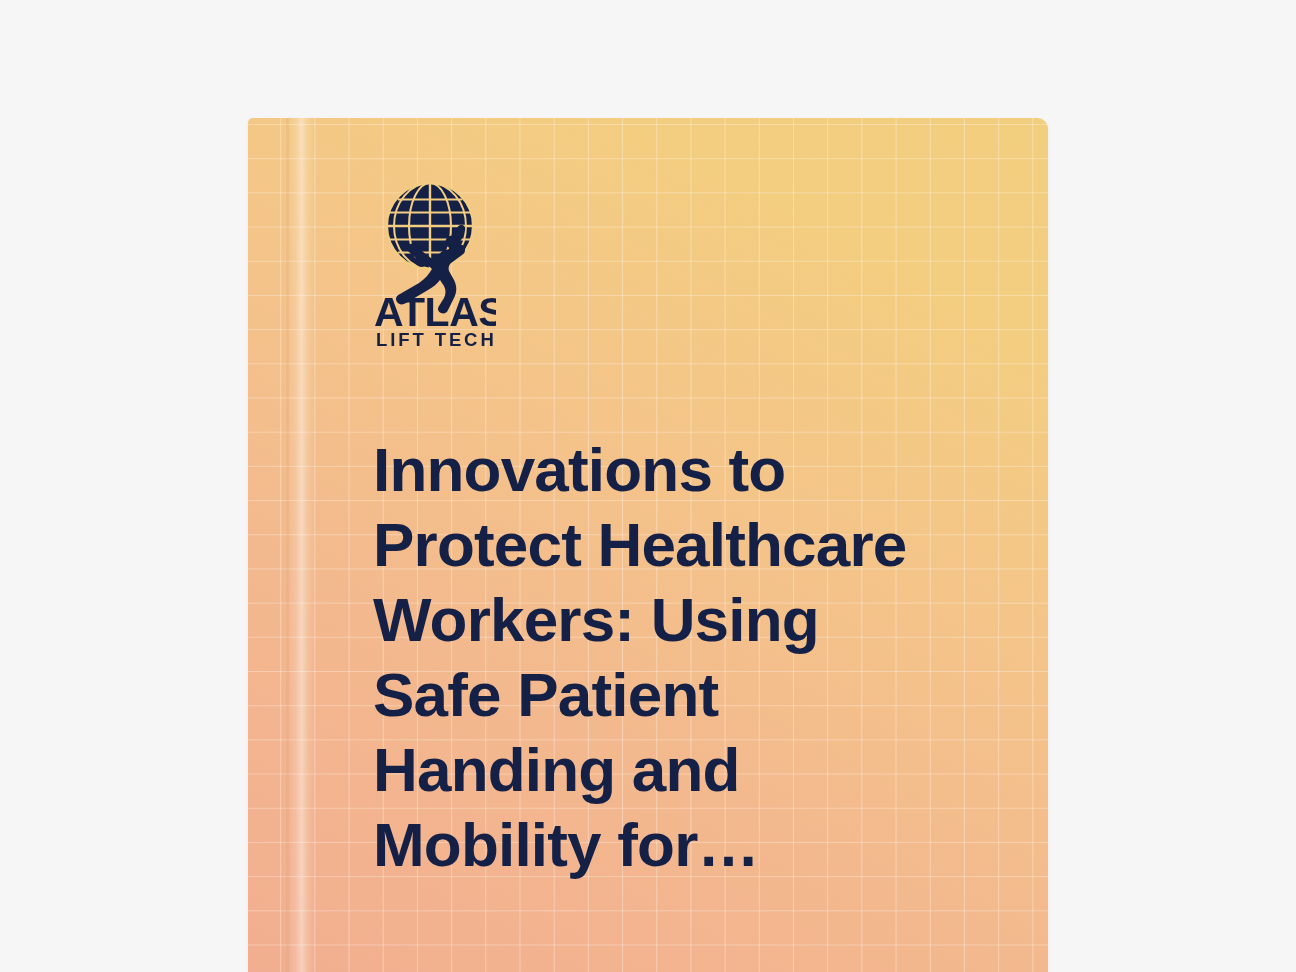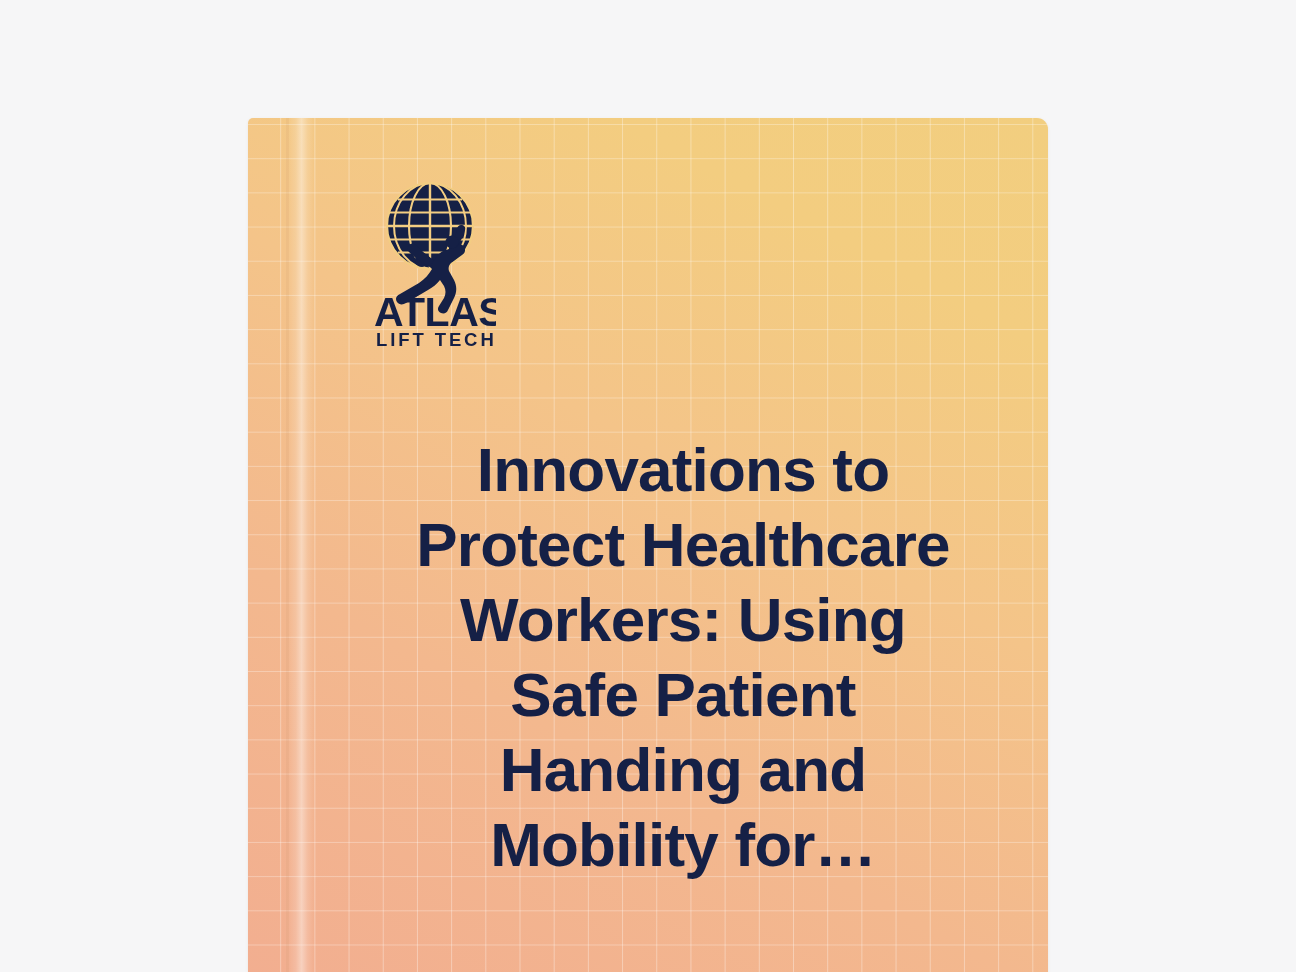--- a/index.html
+++ b/index.html
@@ -95,21 +95,20 @@
     left: 125px;
     top: 272px;
     width: 620px;
     color: #152046;
     font-family: "Liberation Sans", sans-serif;
     font-size: 62px;
     line-height: 75px;
     font-weight: 700;
     letter-spacing: -0.8px;
     white-space: pre-line;
-    text-align: center;
   }
 </style>
 </head>
 <body style="background: rgb(246, 246, 247);">
 
 <div id="stage">
 
   <div id="cover-card">
 
     <div id="cover-grid"></div>

